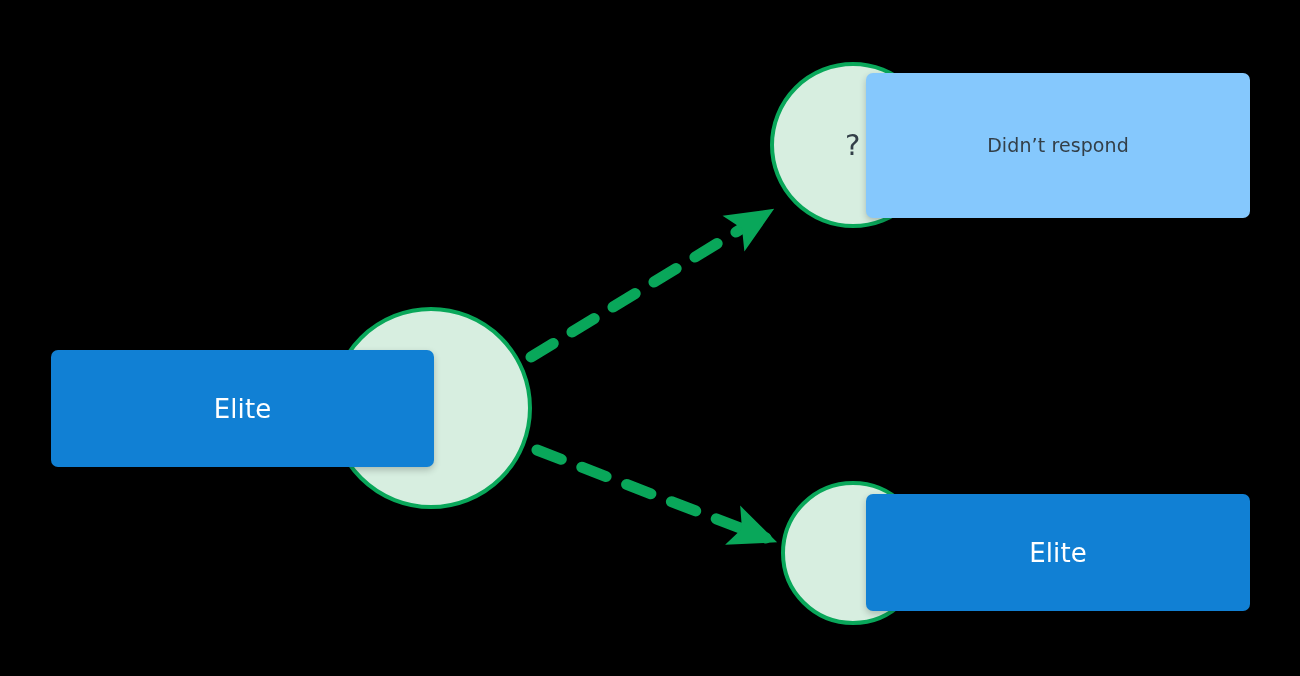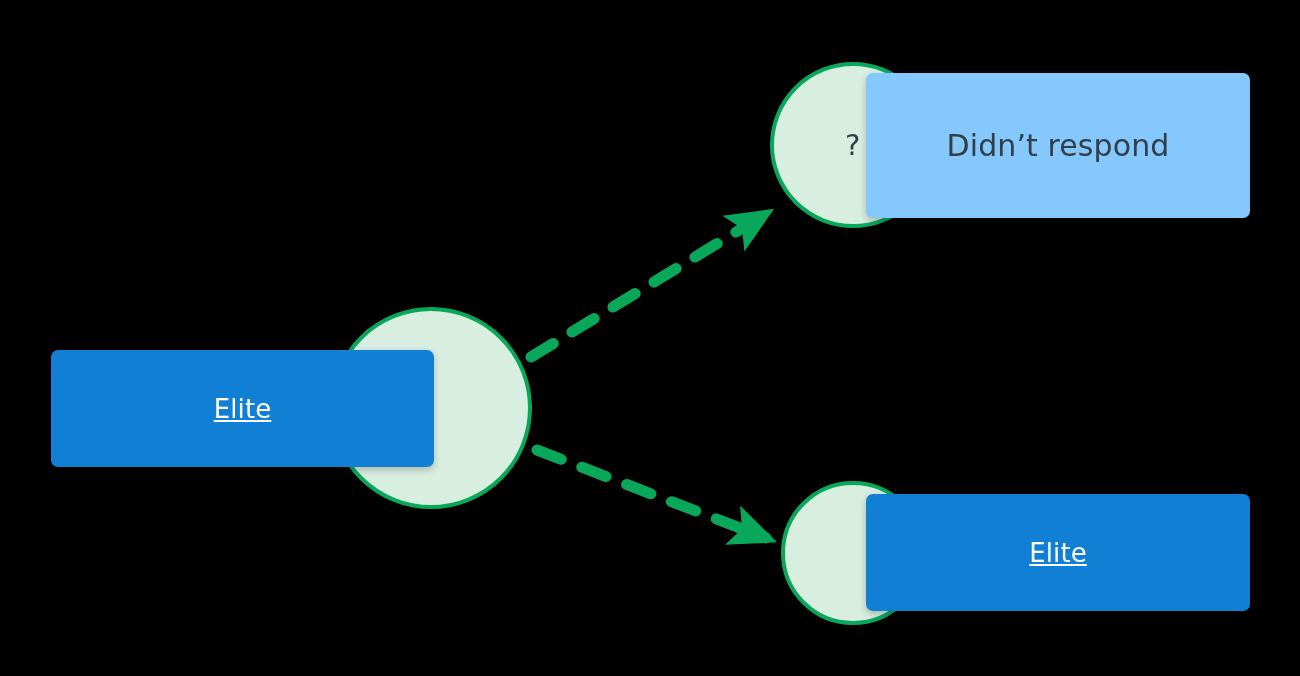--- a/index.html
+++ b/index.html
@@ -47,26 +47,26 @@
   }
   .chip-primary {
     background: #1180d4;
     color: #ffffff;
   }
   .chip-secondary {
     background: #85c8fd;
     color: #333f48;
   }
   .chip-label {
-    font-size: 30px;
+    font-size: 19px;
     line-height: 1;
     letter-spacing: 0.1px;
     white-space: nowrap;
   }
-  .chip-primary .chip-label { font-size: 26px; text-decoration: underline; }
+  .chip-primary .chip-label { font-size: 26px; }
   .node-marker {
     position: absolute;
     color: #333f48;
     font-size: 29px;
     line-height: 1;
     white-space: nowrap;
   }
 </style>
 </head>
 <body>

